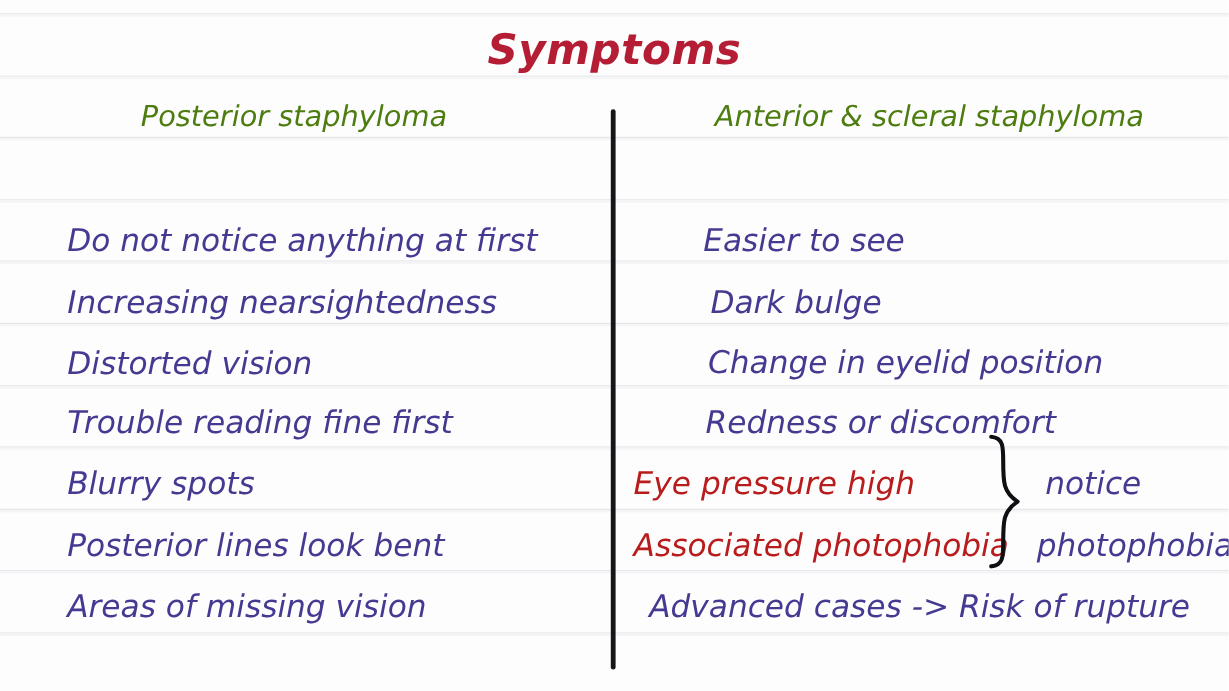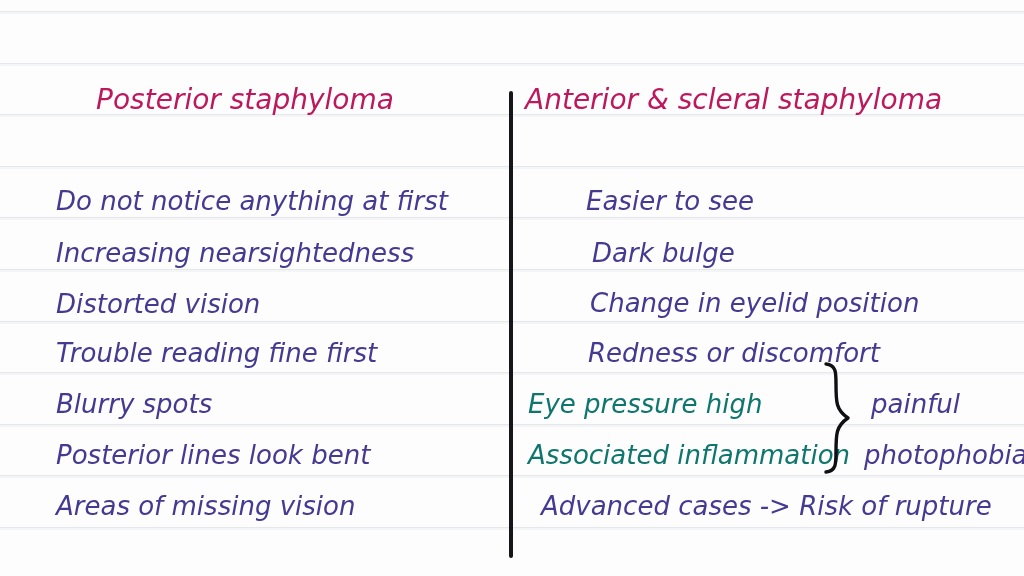--- a/index.html
+++ b/index.html
@@ -63,40 +63,40 @@
     top: 91px;
     width: 4px;
     height: 467px;
     background: #16161a;
     border-radius: 2px;
   }
 
   
   .col-head {
     position: absolute;
-    color: #be185d;
+    color: #4d7c0f;
     font-family: "DejaVu Sans", sans-serif;
     font-style: italic;
     font-weight: 400;
-    font-size: 28px;
+    font-size: 24px;
     white-space: nowrap;
   }
   #head-left  { left: 0;   top: 83px; width: 490px; text-align: center; }
-  #head-right { left: 525px; top: 83px; width: 499px; }
+  #head-right { left: 525px; top: 83px; width: 499px; text-align: center; }
 
   .item {
     position: absolute;
     color: #453a91;
     font-family: "DejaVu Sans", sans-serif;
     font-style: italic;
     font-weight: 400;
     font-size: 26px;
     white-space: nowrap;
   }
-  .item.red { color: #0f766e; }
+  .item.red { color: #b91c1c; }
 
   
   .col-left .item { left: 56px; }
 
   
 
   
   #brace {
     position: absolute;
     left: 822px;
@@ -118,20 +118,21 @@
       <div class="rule" style="top: 166px;"></div>
       <div class="rule" style="top: 217px;"></div>
       <div class="rule" style="top: 269px;"></div>
       <div class="rule" style="top: 321px;"></div>
       <div class="rule" style="top: 372px;"></div>
       <div class="rule" style="top: 424px;"></div>
       <div class="rule" style="top: 475px;"></div>
       <div class="rule" style="top: 527px;"></div>
     </div>
 
+  <div id="title">Symptoms</div>
 
   <div id="divider"></div>
 
   <div class="col-left">
     <div id="head-left" class="col-head">Posterior staphyloma</div>
 
     <div class="item" style="top:186px">Do not notice anything at first</div>
     <div class="item" style="top:238px">Increasing nearsightedness</div>
     <div class="item" style="top:289px">Distorted vision</div>
     <div class="item" style="top:338px">Trouble reading fine first</div>
@@ -141,27 +142,27 @@
   </div>
 
   <div class="col-right">
     <div id="head-right" class="col-head">Anterior &amp; scleral staphyloma</div>
 
     <div class="item" style="left:586px; top:186px">Easier to see</div>
     <div class="item" style="left:592px; top:238px">Dark bulge</div>
     <div class="item" style="left:590px; top:288px">Change in eyelid position</div>
     <div class="item" style="left:588px; top:338px">Redness or discomfort</div>
     <div class="item red" style="left:528px; top:389px">Eye pressure high</div>
-    <div class="item red" style="left:528px; top:440px">Associated inflammation</div>
+    <div class="item red" style="left:528px; top:440px">Associated photophobia</div>
     <div class="item" style="left:541px; top:491px">Advanced cases  -&gt; Risk of rupture</div>
 
     <div id="brace">
       <svg width="34" height="112" viewBox="0 0 34 112" fill="none" xmlns="http://www.w3.org/2000/svg">
         <path d="M4 2 C 14 3, 14 10, 14 22 C 14 40, 14 48, 26 56
                  C 14 64, 14 72, 14 90 C 14 102, 14 109, 4 110" stroke="#101014" stroke-width="3.4" stroke-linecap="round" stroke-linejoin="round" fill="none"></path>
       </svg>
     </div>
 
-    <div class="item" style="left:871px; top:389px">painful</div>
+    <div class="item" style="left:871px; top:389px">notice</div>
     <div class="item" style="left:864px; top:440px">photophobia</div>
   </div>
 
 </div>
 
 </body></html>

